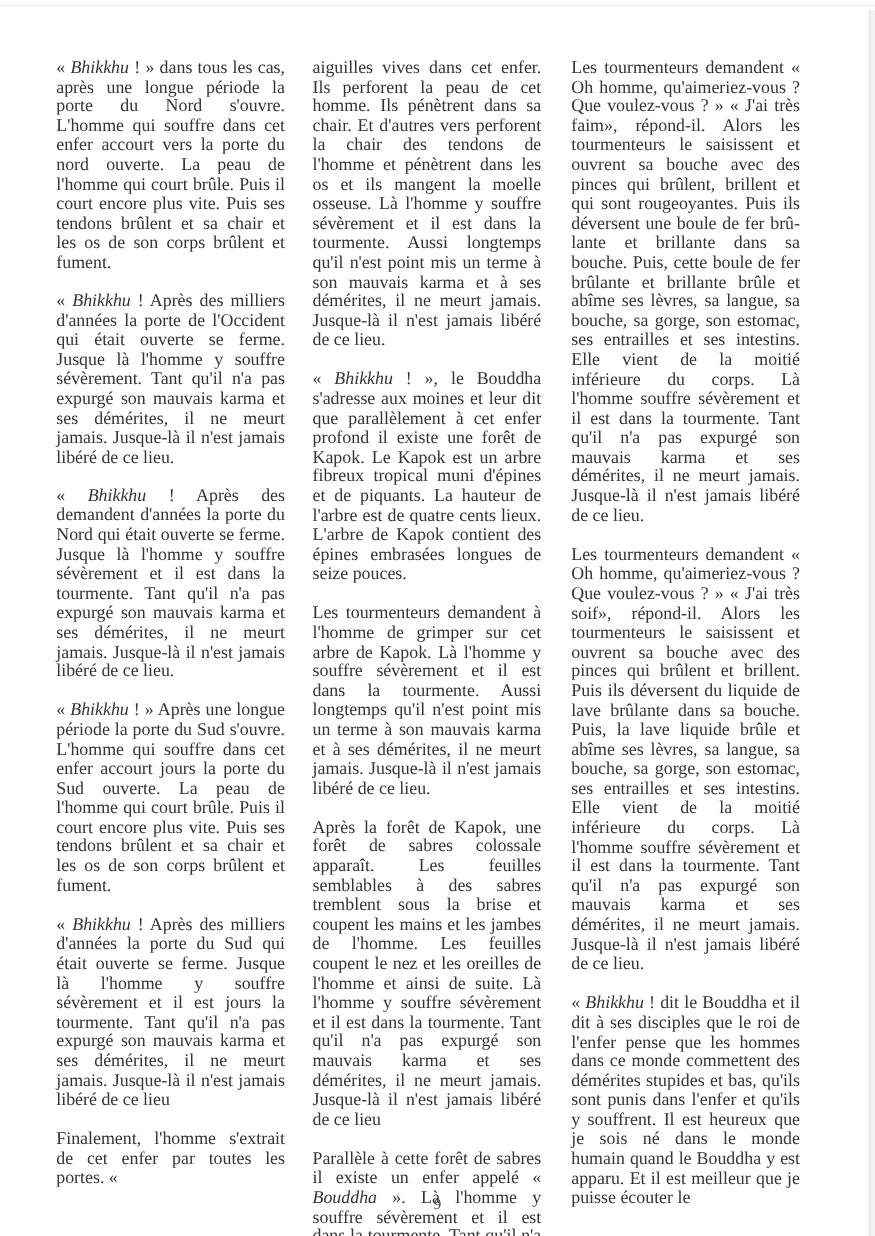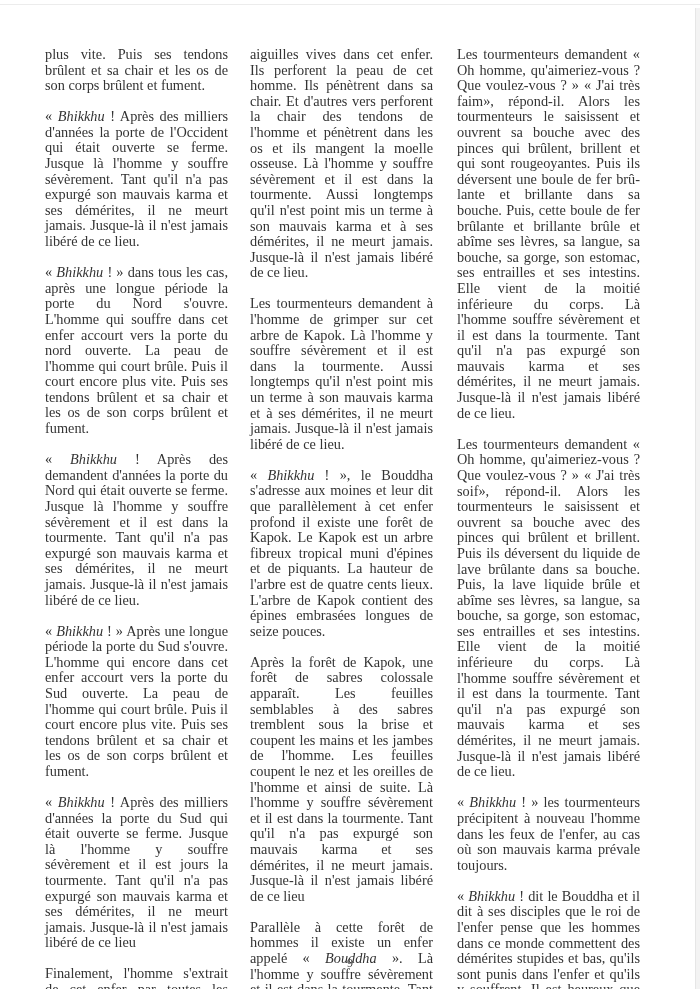--- a/index.html
+++ b/index.html
@@ -13,35 +13,33 @@
   .col p.noend { margin-bottom:0; }
   .pagenum { position:absolute; top:956px; left:0; width:700px; text-align:center; font-size:12px; color:#444; }
 </style>
 </head>
 <body>
 
 <div class="topline"></div>
 <div class="rightedge"></div>
 
 <div class="col c1">
-    <p><span>plus vite. Puis ses tendons brûlent et sa chair et les os de son corps brûlent et fument.</span></p>
+    <p><span>« </span><i>Bhikkhu</i><span> ! » dans tous les cas, après une longue période la porte du Nord s'ouvre. L'homme qui souffre dans cet enfer accourt vers la porte du nord ouverte. La peau de l'homme qui court brûle. Puis il court encore plus vite. Puis ses tendons brûlent et sa chair et les os de son corps brûlent et fument.</span></p>
     <p><span>« </span><i>Bhikkhu</i><span> ! Après des milliers d'années la porte de l'Occident qui était ouverte se ferme. Jusque là l'homme y souffre sévèrement. Tant qu'il n'a pas expurgé son mauvais karma et ses démérites, il ne meurt jamais. Jusque-là il n'est jamais libéré de ce lieu.</span></p>
-    <p><span>« </span><i>Bhikkhu</i><span> ! » dans tous les cas, après une longue période la porte du Nord s'ouvre. L'homme qui souffre dans cet enfer accourt vers la porte du nord ouverte. La peau de l'homme qui court brûle. Puis il court encore plus vite. Puis ses tendons brûlent et sa chair et les os de son corps brûlent et fument.</span></p>
     <p><span>« </span><i>Bhikkhu</i><span> ! Après des demandent d'années la porte du Nord qui était ouverte se ferme. Jusque là l'homme y souffre sévèrement et il est dans la tourmente. Tant qu'il n'a pas expurgé son mauvais kar­ma et ses démérites, il ne meurt jamais. Jusque-là il n'est jamais libéré de ce lieu.</span></p>
-    <p><span>« </span><i>Bhikkhu</i><span> ! » Après une longue période la porte du Sud s'ouvre. L'homme qui encore dans cet en­fer accourt vers la porte du Sud ouverte. La peau de l'homme qui court brûle. Puis il court encore plus vite. Puis ses tendons brûlent et sa chair et les os de son corps brûlent et fument.</span></p>
+    <p><span>« </span><i>Bhikkhu</i><span> ! » Après une longue période la porte du Sud s'ouvre. L'homme qui souffre dans cet en­fer accourt jours la porte du Sud ouverte. La peau de l'homme qui court brûle. Puis il court encore plus vite. Puis ses tendons brûlent et sa chair et les os de son corps brûlent et fument.</span></p>
     <p><span>« </span><i>Bhikkhu</i><span> ! Après des milliers d'années la porte du Sud qui était ouverte se ferme. Jusque là l'homme y souffre sévèrement et il est jours la tourmente. Tant qu'il n'a pas expurgé son mauvais kar­ma et ses démérites, il ne meurt jamais. Jusque-là il n'est jamais libéré de ce lieu</span></p>
     <p class="noend"><span>Finalement, l'homme s'extrait de cet enfer par toutes les portes. « </span></p>
   </div>
 <div class="col c2">
     <p><span>aiguilles vives dans cet enfer. Ils perforent la peau de cet homme. Ils pénètrent dans sa chair. Et d'autres vers perforent la chair des tendons de l'homme et pénètrent dans les os et ils mangent la moelle osseuse. Là l'homme y souffre sévèrement et il est dans la tourmente. Aussi longtemps qu'il n'est point mis un terme à son mauvais karma et à ses démérites, il ne meurt jamais. Jusque-là il n'est jamais libéré de ce lieu.</span></p>
+    <p><span>« </span><i>Bhikkhu</i><span> ! », le Bouddha s'adresse aux moines et leur dit que parallèlement à cet enfer pro­fond il existe une forêt de Kapok. Le Kapok est un arbre fibreux tro­pical muni d'épines et de piquants. La hauteur de l'arbre est de quatre cents lieux. L'arbre de Kapok con­tient des épines embrasées longues de seize pouces.</span></p>
     <p><span>Les tourmenteurs demandent à l'homme de grimper sur cet arbre de Kapok. Là l'homme y souffre sévèrement et il est dans la tour­mente. Aussi longtemps qu'il n'est point mis un terme à son mauvais karma et à ses démérites, il ne meurt jamais. Jusque-là il n'est jamais libéré de ce lieu.</span></p>
-    <p><span>« </span><i>Bhikkhu</i><span> ! », le Bouddha s'adresse aux moines et leur dit que parallèlement à cet enfer pro­fond il existe une forêt de Kapok. Le Kapok est un arbre fibreux tro­pical muni d'épines et de piquants. La hauteur de l'arbre est de quatre cents lieux. L'arbre de Kapok con­tient des épines embrasées longues de seize pouces.</span></p>
     <p><span>Après la forêt de Kapok, une forêt de sabres colossale apparaît. Les feuilles semblables à des sabres tremblent sous la brise et coupent les mains et les jambes de l'homme. Les feuilles coupent le nez et les oreilles de l'homme et ainsi de suite. Là l'homme y souffre sévèrement et il est dans la tourmente. Tant qu'il n'a pas ex­purgé son mauvais karma et ses démérites, il ne meurt jamais. Jusque-là il n'est jamais libéré de ce lieu</span></p>
-    <p class="noend"><span>Parallèle à cette forêt de hommes il existe un enfer appelé « </span><i>Bouddha</i><span> ». Là l'homme y souffre sévèrement et il est dans la tourmente. Tant qu'il n'a pas ex­purgé son mauvais karma et ses démérites, il ne meurt jamais. Jusque-là il n'est jamais libéré de ce lieu.</span></p>
+    <p class="noend"><span>Parallèle à cette forêt de sabres il existe un enfer appelé « </span><i>Bouddha</i><span> ». Là l'homme y souffre sévèrement et il est dans la tourmente. Tant qu'il n'a pas ex­purgé son mauvais karma et ses démérites, il ne meurt jamais. Jusque-là il n'est jamais libéré de ce lieu.</span></p>
   </div>
 <div class="col c3">
     <p><span>Les tourmenteurs demandent « Oh homme, qu'aimeriez-vous ? Que voulez-vous ? » « J'ai très faim», répond-il. Alors les tourmenteurs le saisissent et ouvrent sa bouche avec des pinces qui brûlent, bril­lent et qui sont rougeoyantes. Puis ils déversent une boule de fer brû­lante et brillante dans sa bouche. Puis, cette boule de fer brûlante et brillante brûle et abîme ses lèvres, sa langue, sa bouche, sa gorge, son estomac, ses entrailles et ses intestins. Elle vient de la moitié inférieure du corps. Là l'homme souffre sévèrement et il est dans la tourmente. Tant qu'il n'a pas ex­purgé son mauvais karma et ses démérites, il ne meurt jamais. Jusque-là il n'est jamais libéré de ce lieu.</span></p>
     <p><span>Les tourmenteurs demandent « Oh homme, qu'aimeriez-vous ? Que voulez-vous ? » « J'ai très soif», répond-il. Alors les tourmenteurs le saisissent et ouvrent sa bouche avec des pinces qui brûlent et bril­lent. Puis ils déversent du liquide de lave brûlante dans sa bouche. Puis, la lave liquide brûle et abîme ses lèvres, sa langue, sa bouche, sa gorge, son estomac, ses entrailles et ses intestins. Elle vient de la moitié inférieure du corps. Là l'homme souffre sévère­ment et il est dans la tourmente. Tant qu'il n'a pas expurgé son mauvais karma et ses démérites, il ne meurt jamais. Jusque-là il n'est jamais libéré de ce lieu.</span></p>
-    <p><span>« </span><i>Bhikkhu</i><span> ! » les tourmenteurs précipitent à nouveau l'homme dans les feux de l'enfer, au cas où son mauvais karma prévale tou­jours.</span></p>
     <p class="noend"><span>« </span><i>Bhikkhu</i><span> ! dit le Bouddha et il dit à ses disciples que le roi de l'enfer pense que les hommes dans ce monde commettent des démérites stupides et bas, qu'ils sont punis dans l'enfer et qu'ils y souffrent. Il est heureux que je sois né dans le monde humain quand le Boud­dha y est apparu. Et il est meilleur que je puisse écouter le </span></p>
   </div>
 
 <div class="pagenum">9</div>
 
 </body></html>

